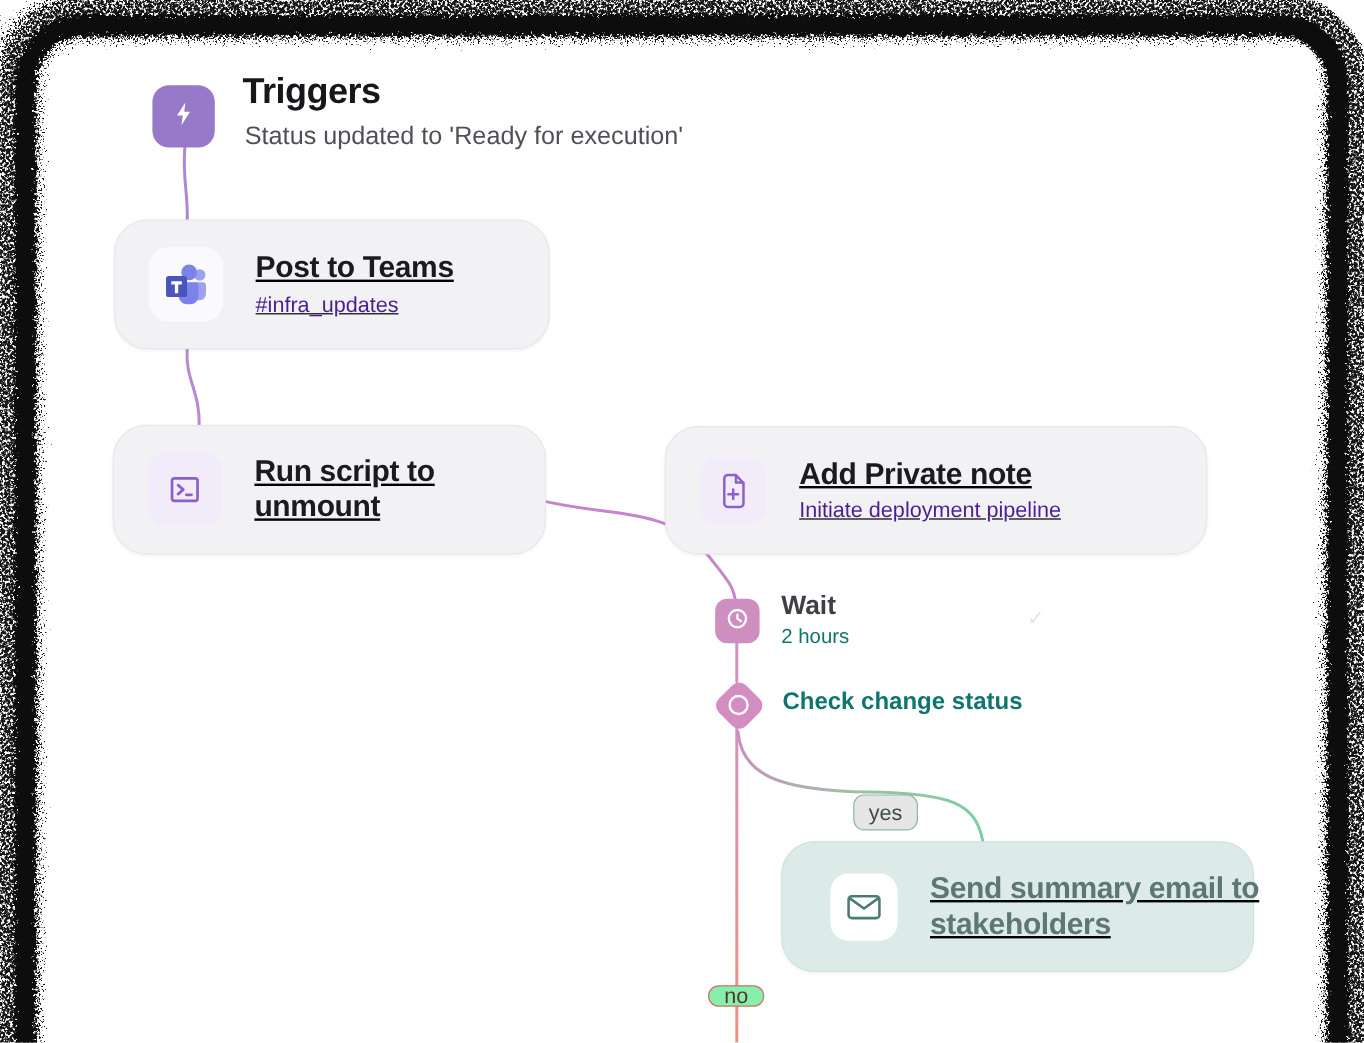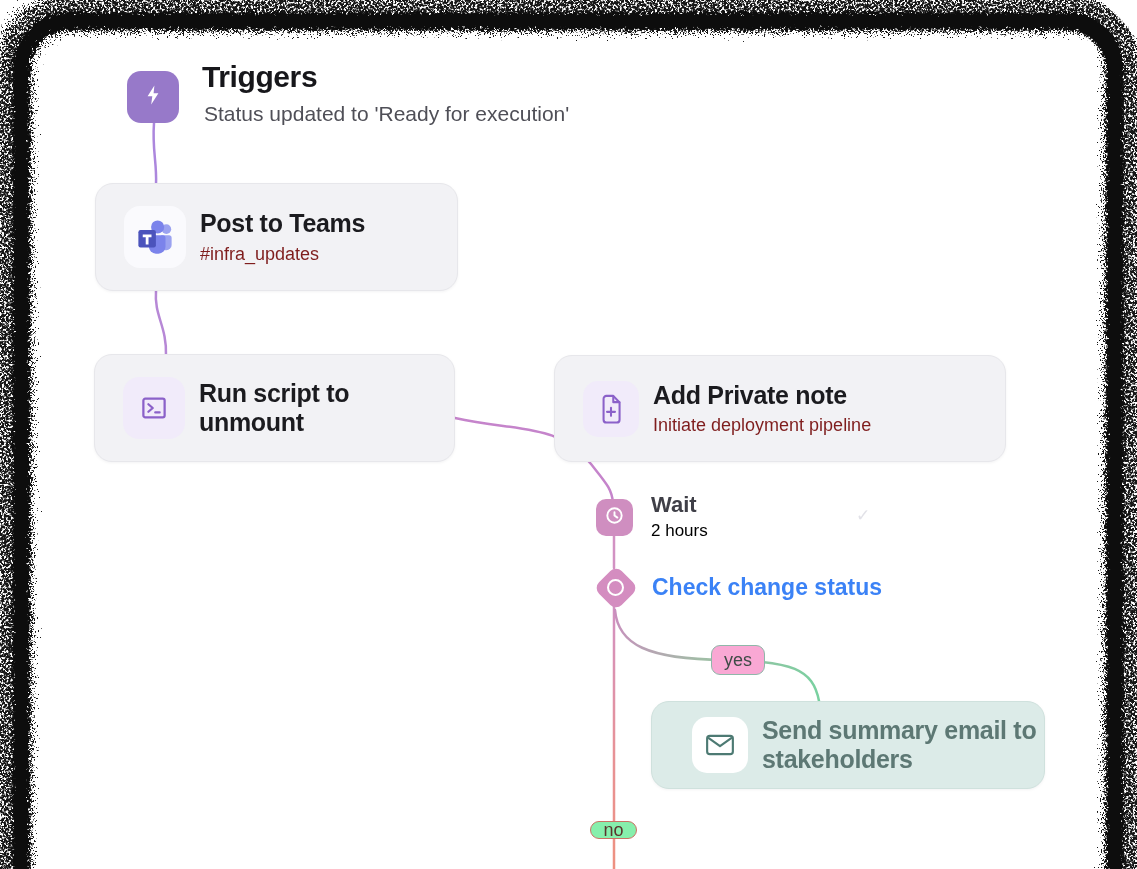--- a/index.html
+++ b/index.html
@@ -8,55 +8,55 @@
   svg.connectors{position:absolute;left:0;top:0;z-index:1;pointer-events:none;}
   svg.frame{position:absolute;left:0;top:0;z-index:10;pointer-events:none;}
 
   
   .trigger-icon{position:absolute;left:127px;top:71px;width:52px;height:52px;border-radius:14px;
     background:#9779c9;display:flex;align-items:center;justify-content:center;z-index:3;}
   .trigger-title{position:absolute;left:202px;top:60px;font-size:30px;font-weight:800;color:#17171b;letter-spacing:-.4px;z-index:3;}
   .trigger-sub{position:absolute;left:204px;top:102px;font-size:21px;color:#4f4f57;z-index:3;}
 
   
-  .card{position:absolute;display:flex;align-items:center;gap:14px;
-    background:#f2f2f5;border:1px solid #e7e7eb;border-radius:18px;
-    box-shadow:0 1px 3px rgba(25,25,45,.05);z-index:2;box-sizing:border-box;padding-left:28px;}
+  .card{position:absolute;display:flex;align-items:center;gap:27px;
+    background:#f2f2f5;border:1px solid #e7e7eb;border-radius:28px;
+    box-shadow:0 1px 3px rgba(25,25,45,.05);z-index:2;box-sizing:border-box;padding-left:28px;text-decoration:underline;}
   .iconbox{width:62px;height:62px;border-radius:16px;display:flex;align-items:center;justify-content:center;flex:0 0 auto;}
   .card .title{font-size:25px;font-weight:700;color:#1b1b1f;letter-spacing:-.3px;line-height:1.18;}
-  .card .sub{font-size:18px;color:#7f1d1d;margin-top:5px;}
+  .card .sub{font-size:18px;color:#4c1d95;margin-top:5px;}
 
   .card-teams{left:95px;top:183px;width:363px;height:108px;}
   .card-teams .iconbox{background:#fafafd;}
   .card-script{left:94px;top:354px;width:361px;height:108px;}
   .card-script .iconbox{background:#f1ebfa;}
   .card-script .title{width:200px;}
   .card-note{left:554px;top:355px;width:452px;height:107px;}
   .card-note .iconbox{background:#f1ebfa;width:56px;height:56px;border-radius:15px;}
-  .card-email{left:651px;top:701px;width:394px;height:88px;background:#dcebe8;border:1px solid #cfe1dd;padding-left:40px;}
+  .card-email{left:651px;top:701px;width:394px;height:109px;background:#dcebe8;border:1px solid #cfe1dd;padding-left:40px;}
   .card-email .iconbox{background:#ffffff;width:56px;height:56px;border-radius:15px;}
   .card-email .title{color:#5d7874;width:290px;}
 
   
   .wait-node{position:absolute;left:596px;top:499px;width:37px;height:37px;border-radius:10px;
     background:#cf8ec0;display:flex;align-items:center;justify-content:center;z-index:3;}
   .wait-title{position:absolute;left:651px;top:492px;font-size:22px;font-weight:700;color:#3f3f47;z-index:3;}
-  .wait-sub{position:absolute;left:651px;top:521px;font-size:17px;color:#000000;z-index:3;}
+  .wait-sub{position:absolute;left:651px;top:521px;font-size:17px;color:#0f766e;z-index:3;}
 
   
   .diamond{position:absolute;left:600px;top:572px;width:32px;height:32px;border-radius:8px;
     background:#d48dc0;transform:rotate(45deg);z-index:3;}
   .diamond-dot{position:absolute;left:607px;top:579px;width:13px;height:13px;border-radius:50%;
     border:2.5px solid #ffffff;z-index:4;}
-  .decision-title{position:absolute;left:652px;top:574px;font-size:23px;font-weight:700;color:#3b82f6;z-index:3;}
+  .decision-title{position:absolute;left:652px;top:574px;font-size:20px;font-weight:700;color:#0f766e;z-index:3;}
 
   
   .chip{position:absolute;display:flex;align-items:center;justify-content:center;
     font-size:18px;border-radius:9px;z-index:3;box-sizing:border-box;}
-  .chip-yes{left:711px;top:645px;width:54px;height:30px;background:#f9a8d4;border:1.5px solid #8fb7a9;color:#3f4b47;}
+  .chip-yes{left:711px;top:662px;width:54px;height:30px;background:#e5e5e5;border:1.5px solid #8fb7a9;color:#3f4b47;}
   .chip-no{left:590px;top:821px;width:47px;height:18px;background:#86efac;border:1.5px solid #cb7265;color:#5a342c;}
 
   .checkmark{position:absolute;left:856px;top:505px;font-size:17px;color:#e2e2e8;z-index:2;}
 </style>
 </head>
 <body>
 
 <div class="stage">
 
   <svg class="connectors" width="1137" height="869" viewBox="0 0 1137 869">

